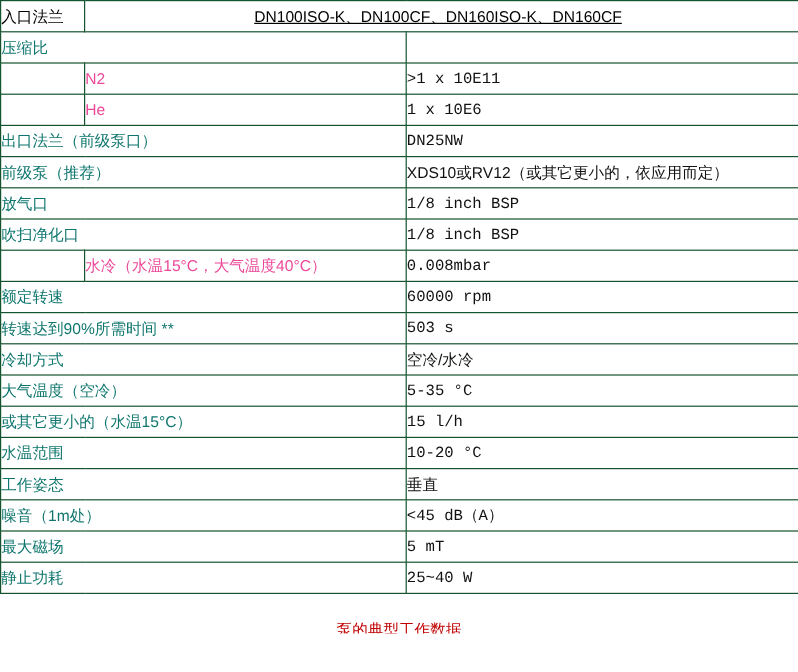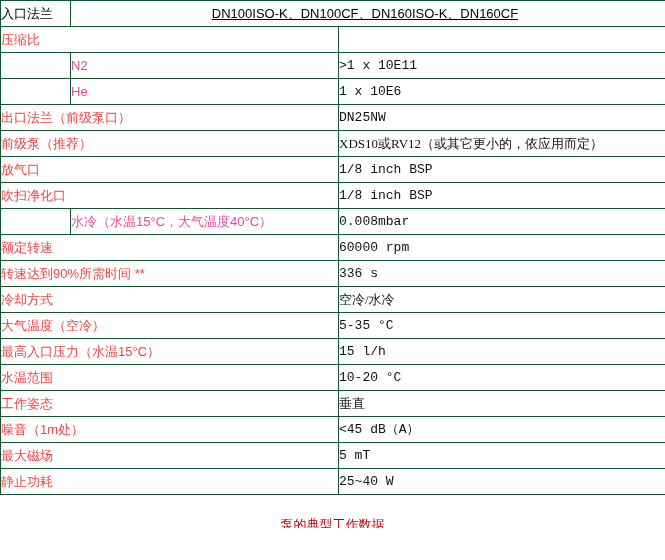--- a/index.html
+++ b/index.html
@@ -28,36 +28,36 @@
     line-height: 1.2;
   }
   
   col.c-label { width: 70px; }
   col.c-sub   { width: 268px; }
   col.c-value { width: 327px; }
 
   td.label-cell {
     padding-left: 12px;
     font-size: 13.5px;
-    color: #ef4444;
+    color: #0f766e;
   }
   td.sub-cell {
     padding-left: 14px;
     font-size: 13.5px;
     color: #ec4899;
     margin-left: 24px;
   }
   td.value-cell {
     padding-left: 8px;
     font-family: Liberation Mono, monospace;
     font-size: 11.5px;
     color: #111;
   }
   td.value-cell.cjk {
-    font-family: Liberation Serif, serif;
+    font-family: Liberation Sans, sans-serif;
     font-size: 13px;
   }
   td.head-label {
     padding-left: 12px;
     font-size: 13.5px;
   }
   td.head-value {
     text-align: left;
     padding-left: 0;
     font-size: 13.5px;
@@ -132,32 +132,32 @@
         <td></td>
         <td class="sub-cell">水冷（水温15°C，大气温度40°C）</td>
         <td class="value-cell">0.008mbar</td>
       </tr>
       <tr>
         <td class="label-cell" colspan="2">额定转速</td>
         <td class="value-cell">60000 rpm</td>
       </tr>
       <tr>
         <td class="label-cell" colspan="2">转速达到90%所需时间 **</td>
-        <td class="value-cell">336 s</td>
+        <td class="value-cell">503 s</td>
       </tr>
       <tr>
         <td class="label-cell" colspan="2">冷却方式</td>
         <td class="value-cell cjk">空冷/水冷</td>
       </tr>
       <tr>
         <td class="label-cell" colspan="2">大气温度（空冷）</td>
         <td class="value-cell">5-35 °C</td>
       </tr>
       <tr>
-        <td class="label-cell" colspan="2">最高入口压力（水温15°C）</td>
+        <td class="label-cell" colspan="2">或其它更小的（水温15°C）</td>
         <td class="value-cell">15 l/h</td>
       </tr>
       <tr>
         <td class="label-cell" colspan="2">水温范围</td>
         <td class="value-cell">10-20 °C</td>
       </tr>
       <tr>
         <td class="label-cell" colspan="2">工作姿态</td>
         <td class="value-cell cjk">垂直</td>
       </tr>

